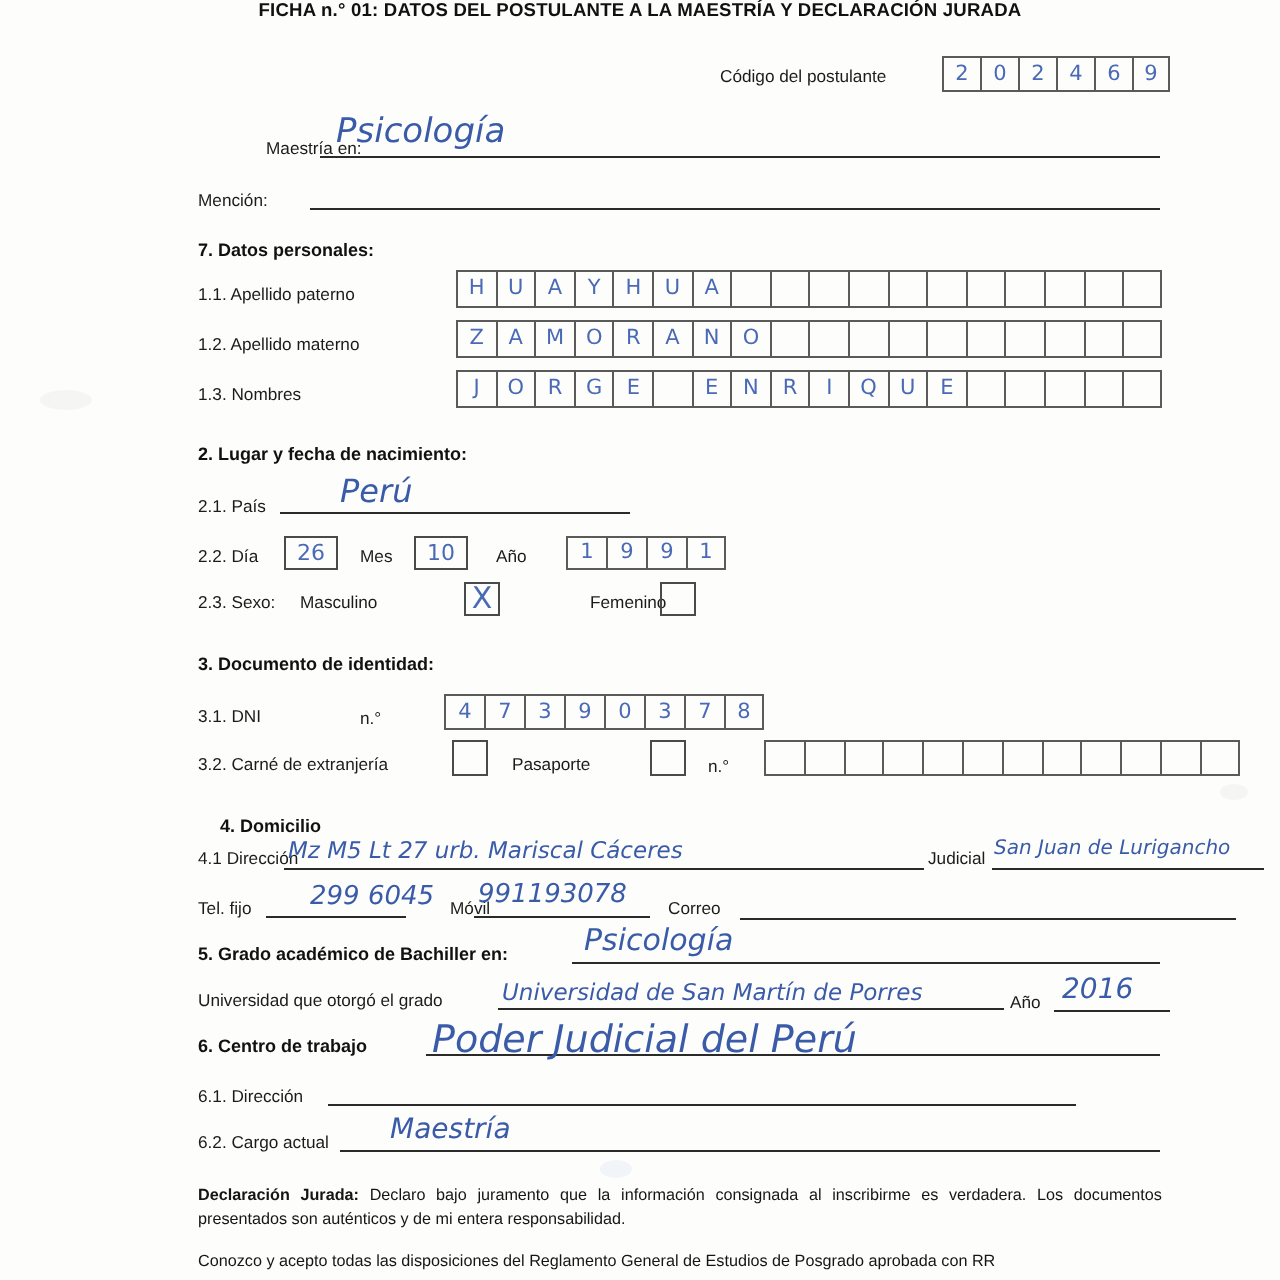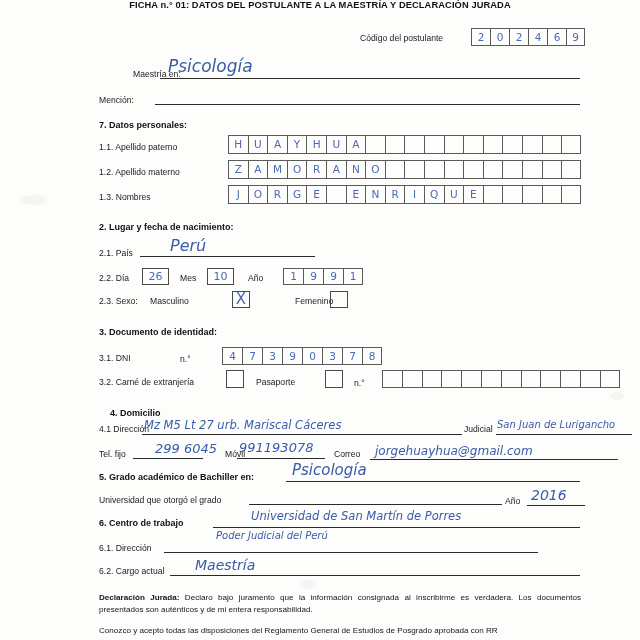--- a/index.html
+++ b/index.html
@@ -346,37 +346,36 @@
   <div class="lbl" style="position:absolute;left:99px;top:449px;">Tel. fijo</div>
   <div class="uline" style="left:133px;top:458px;width:70px;"></div>
   <div class="hw" style="position:absolute;left:135px;top:441px;font-size:13px;margin-left:20px;">299 6045</div>
 
   <div class="lbl" style="position:absolute;left:196px;top:449px;margin-left:29px;">Móvil</div>
   <div class="uline" style="left:237px;top:458px;width:88px;"></div>
   <div class="hw" style="position:absolute;left:239px;top:440px;font-size:13px;">991193078</div>
 
   <div class="lbl" style="position:absolute;left:334px;top:449px;">Correo</div>
   <div class="uline" style="left:370px;top:459px;width:248px;"></div>
-  <div class="hw" style="position:absolute;left:375px;top:444px;font-size:12px;">jorgehuayhua@gmail.com</div>
 
   <div class="sec" style="position:absolute;left:99px;top:472px;">5. Grado académico de Bachiller en:</div>
   <div class="uline" style="left:286px;top:481px;width:294px;"></div>
   <div class="hw" style="position:absolute;left:292px;top:461px;font-size:15px;">Psicología</div>
 
   <div class="lbl" style="position:absolute;left:99px;top:495px;">Universidad que otorgó el grado</div>
   <div class="uline" style="left:249px;top:504px;width:253px;"></div>
-  <div class="hw" style="position:absolute;left:251px;top:489px;font-size:11.5px;margin-top:20px;">Universidad de San Martín de Porres</div>
+  <div class="hw" style="position:absolute;left:251px;top:489px;font-size:11.5px;">Universidad de San Martín de Porres</div>
 
   <div class="lbl" style="position:absolute;left:505px;top:496px;">Año</div>
   <div class="uline" style="left:527px;top:505px;width:58px;"></div>
   <div class="hw" style="position:absolute;left:531px;top:487px;font-size:14px;">2016</div>
 
   <div class="sec" style="position:absolute;left:99px;top:518px;">6. Centro de trabajo</div>
   <div class="uline" style="left:213px;top:527px;width:367px;"></div>
-  <div class="hw" style="position:absolute;left:216px;top:530px;font-size:10px;">Poder Judicial del Perú</div>
+  <div class="hw" style="position:absolute;left:216px;top:509px;font-size:19px;">Poder Judicial del Perú</div>
 
   <div class="lbl" style="position:absolute;left:99px;top:543px;">6.1. Dirección</div>
   <div class="uline" style="left:164px;top:552px;width:374px;"></div>
 
   <div class="lbl" style="position:absolute;left:99px;top:566px;">6.2. Cargo actual</div>
   <div class="uline" style="left:170px;top:575px;width:410px;"></div>
   <div class="hw" style="position:absolute;left:195px;top:557px;font-size:14px;">Maestría</div>
 
   <div class="decl" style="left:99px;top:592px;width:482px;">
     <span class="bold">Declaración Jurada:</span><span> Declaro bajo juramento que la información consignada al inscribirme es verdadera. Los documentos presentados son auténticos y de mi entera responsabilidad.</span>

